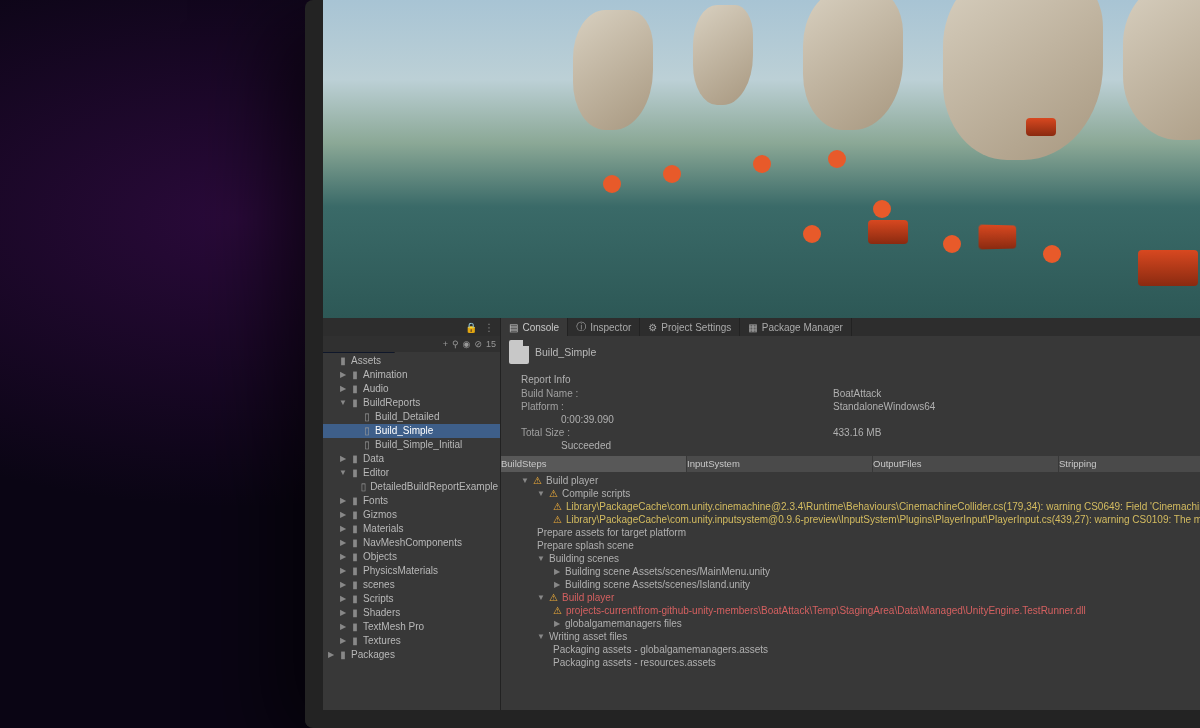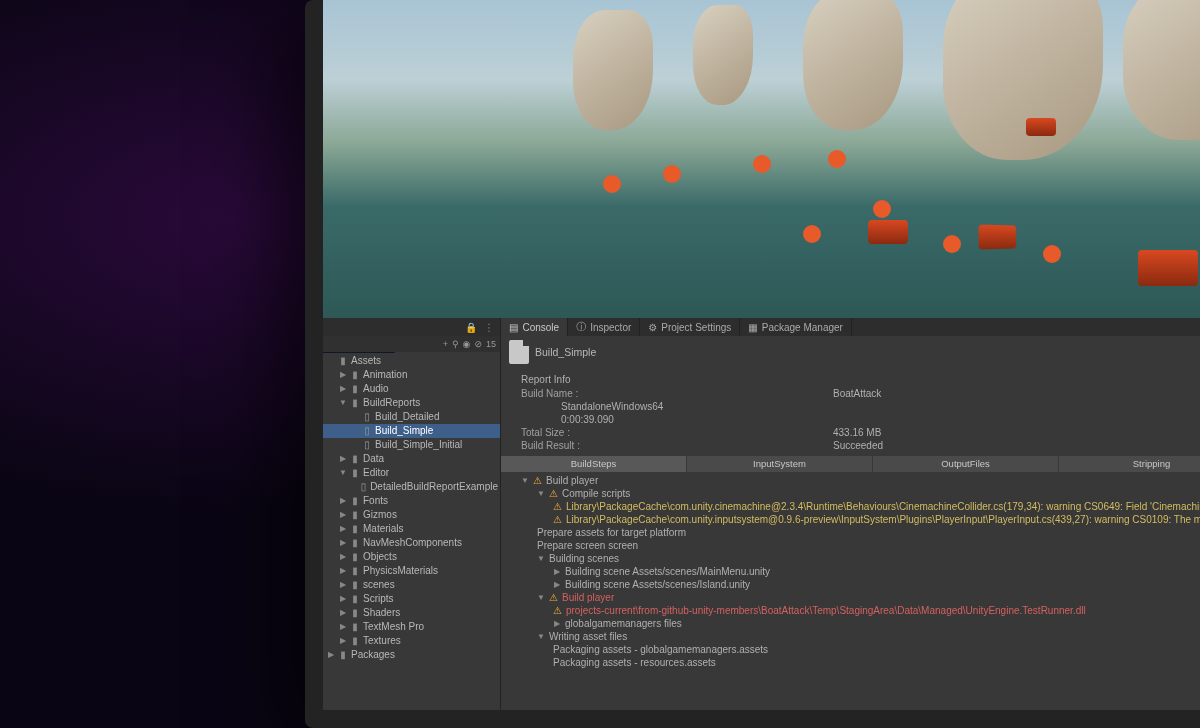--- a/index.html
+++ b/index.html
@@ -52,21 +52,21 @@
 .insp-tab { padding: 2px 8px; color: #aaa; border-right: 1px solid #222; display: flex; align-items: center; gap: 4px; }
 .insp-tab.active { background: #383838; color: #c8c8c8; }
 .file-header { display: flex; align-items: center; gap: 6px; padding: 4px 8px; background: #383838; }
 .file-icon { width: 20px; height: 24px; background: #c8c8c8; border-radius: 2px; position: relative; }
 .file-icon::after { content:''; position:absolute; top:0; right:0; width:6px; height:6px; background:#383838; }
 .info-row { display: flex; padding: 1px 20px; font-size: 10px; color: #a0a0a0; }
 .info-label { width: 272px; }
 .info-val { color: #b0b0b0; padding-left: 40px; }
 .section-title { padding: 6px 20px 2px; font-size: 10px; color: #b0b0b0; }
 .subtabs { display: flex; background: #4a4a4a; height: 16px; font-size: 9.5px; margin-top: 4px; }
-.subtab { flex: 1; text-align: center; line-height: 16px; color: #c8c8c8; border-right: 1px solid #383838; cursor: pointer; }
+.subtab { flex: 1; text-align: left; line-height: 16px; color: #c8c8c8; border-right: 1px solid #383838; cursor: pointer; }
 .subtab.active { background: #585858; }
 .steps { overflow: hidden; font-size: 10px; padding-top: 2px; }
 .step { display: flex; align-items: center; gap: 4px; padding: 1px 0; white-space: nowrap; color: #b0b0b0; }
 .sind1{padding-left:20px}.sind2{padding-left:36px}.sind3{padding-left:52px}
 .warn-tri { color: #e8a838; font-size: 10px; }
 .warn-text { color: #d4bc60; }
 .err-text { color: #d46060; }
 </style>
 </head>
 <body>
@@ -249,31 +249,31 @@
         <div class="file-icon"></div>
         <span>Build_Simple</span>
       </div>
       <div class="section-title">Report Info</div>
       <div id="info">
           <div class="info-row">
             <span class="info-label">Build Name :</span>
             <span class="info-val">BoatAttack</span>
           </div>
           <div class="info-row">
+            <span class="info-label">Platform :</span>
             <span class="info-val">StandaloneWindows64</span>
           </div>
           <div class="info-row">
             <span class="info-val">0:00:39.090</span>
           </div>
           <div class="info-row">
             <span class="info-label">Total Size :</span>
             <span class="info-val">433.16 MB</span>
           </div>
           <div class="info-row">
-            <span class="info-label">Build Result :</span>
             <span class="info-val">Succeeded</span>
           </div>
         </div>
       <div class="subtabs" id="subtabs">
           <div class="subtab active">BuildSteps</div>
           <div class="subtab">InputSystem</div>
           <div class="subtab">OutputFiles</div>
           <div class="subtab">Stripping</div>
         </div>
       <div class="steps" id="steps">
@@ -292,21 +292,21 @@
             <span class="warn-text">Library\PackageCache\com.unity.cinemachine@2.3.4\Runtime\Behaviours\CinemachineCollider.cs(179,34): warning CS0649: Field 'CinemachineCollider.VcamExtraState.debugResolutionP</span>
           </div>
           <div class="step sind3">
             <span class="warn-tri">⚠</span>
             <span class="warn-text">Library\PackageCache\com.unity.inputsystem@0.9.6-preview\InputSystem\Plugins\PlayerInput\PlayerInput.cs(439,27): warning CS0109: The member 'PlayerInput.camera' does not hide an</span>
           </div>
           <div class="step sind2">
             <span>Prepare assets for target platform</span>
           </div>
           <div class="step sind2">
-            <span>Prepare screen screen</span>
+            <span>Prepare splash scene</span>
           </div>
           <div class="step sind2">
             <span class="arrow">▼</span>
             <span>Building scenes</span>
           </div>
           <div class="step sind3">
             <span class="arrow">▶</span>
             <span>Building scene Assets/scenes/MainMenu.unity</span>
           </div>
           <div class="step sind3">

